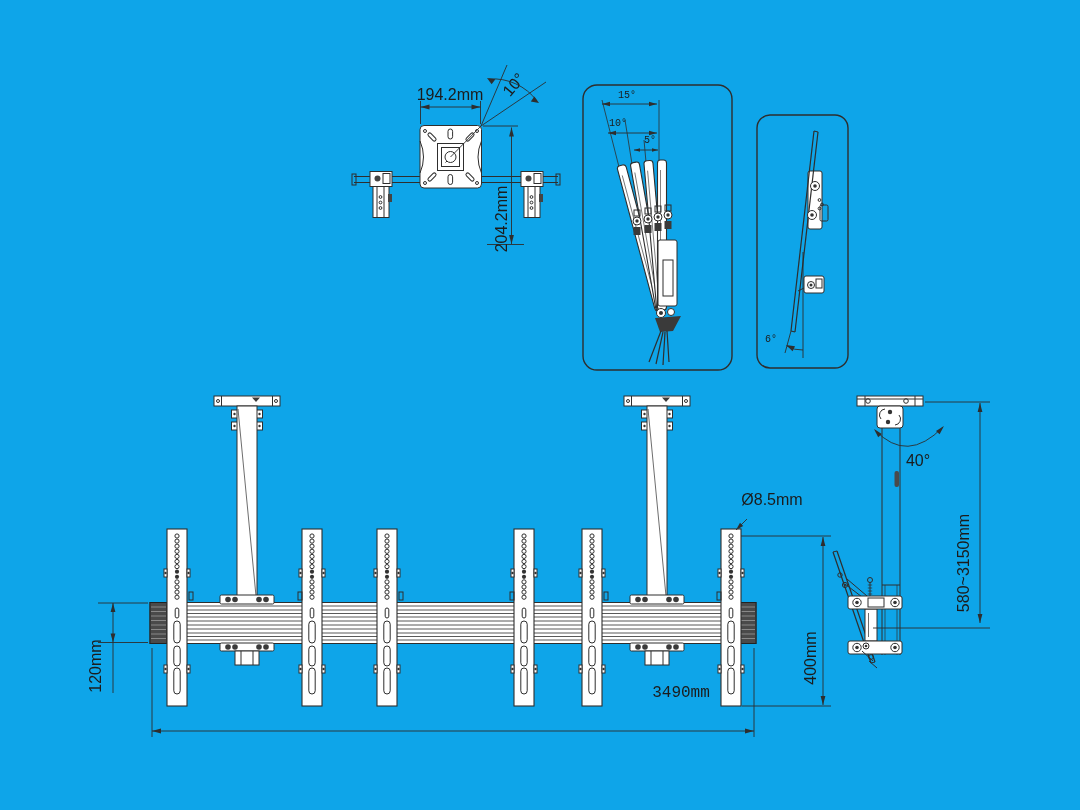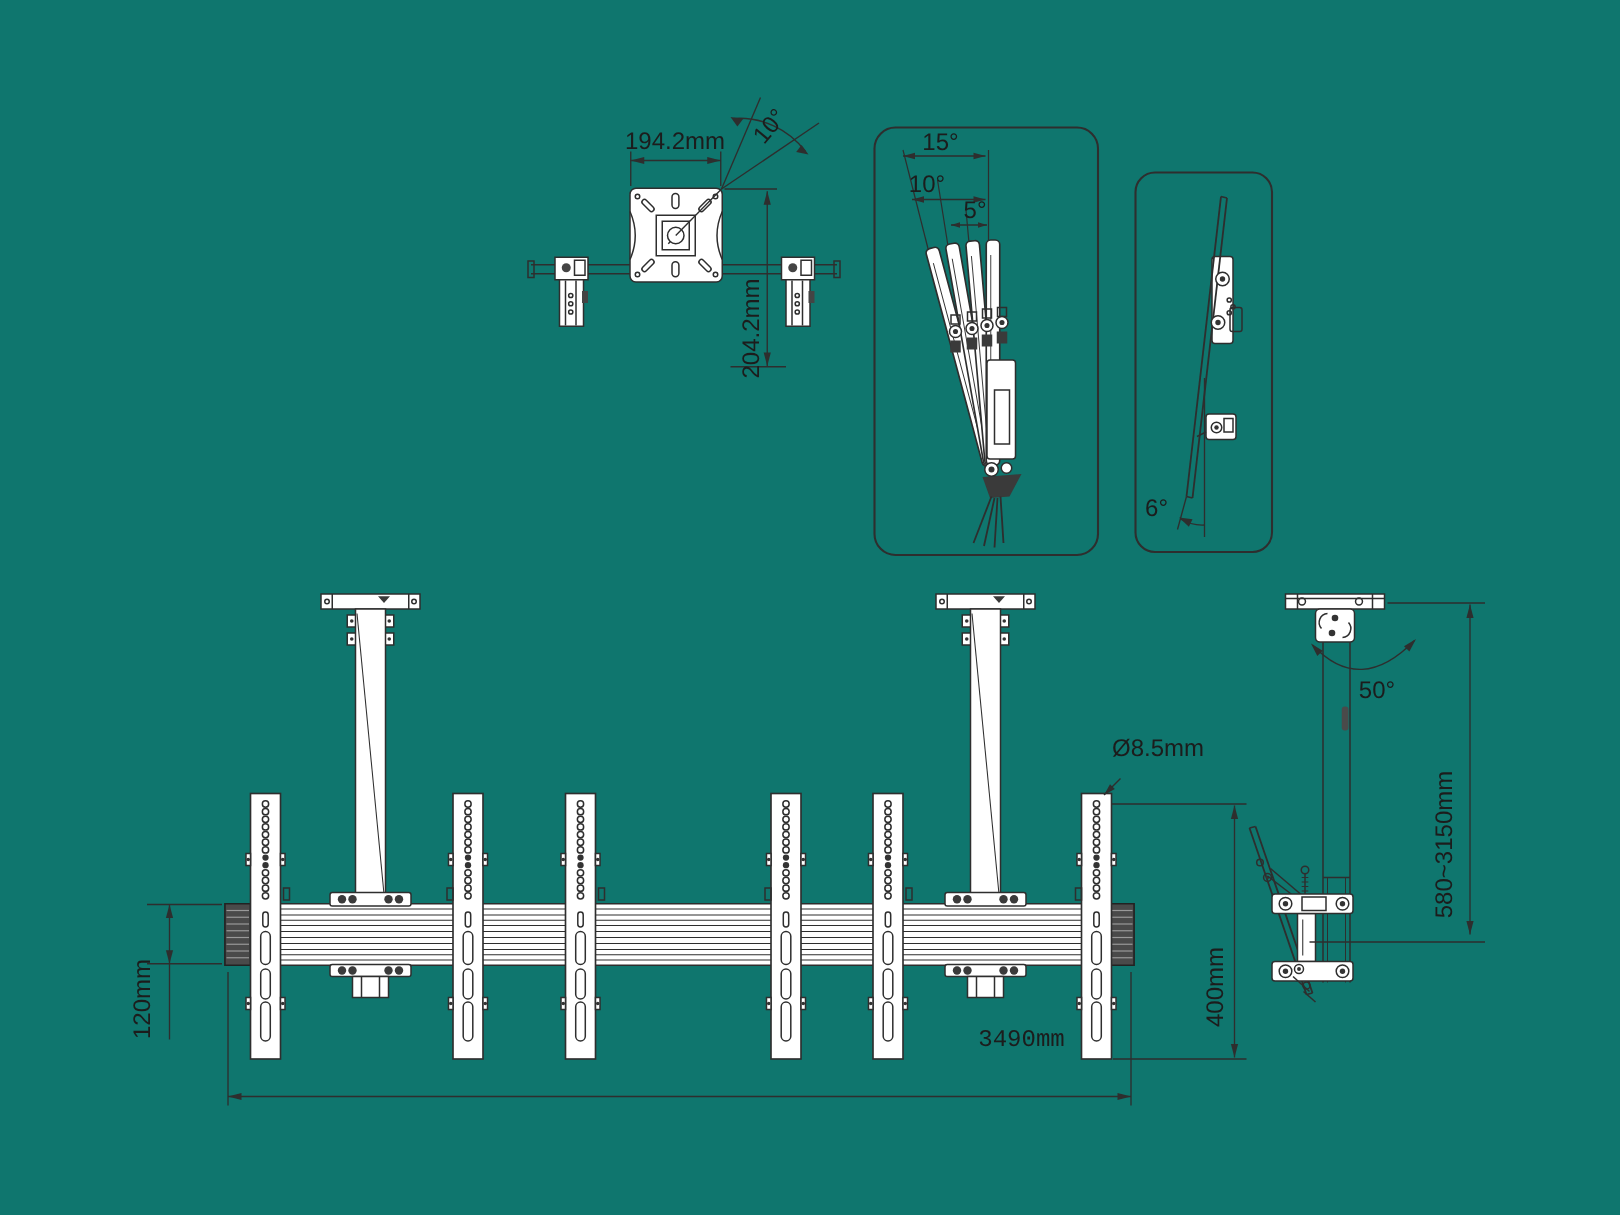--- a/index.html
+++ b/index.html
@@ -1,22 +1,22 @@
 <!DOCTYPE html>
 <html><head>
 <meta charset="utf-8">
 <style>
   html,body{margin:0;padding:0;background:#fff;}
-  .canvas{position:relative;width:1080px;height:810px;background:#0f766e;overflow:hidden;
+  .canvas{position:relative;width:1080px;height:810px;background:#0ea5e9;overflow:hidden;
           font-family:"Liberation Sans", sans-serif;}
   .canvas svg{position:absolute;left:0;top:0;}
   .lbl{position:absolute;color:#1c1c1c;font-size:16px;white-space:nowrap;
        transform:translate(-50%,-50%);line-height:1;}
   .lbl.rot90{transform:translate(-50%,-50%) rotate(-90deg);}
-  .lbl.small{font-size:16px;}
+  .lbl.small{font-size:10px;font-family:Liberation Mono, monospace;}
   .lbl.rotd{transform:translate(-50%,-50%) rotate(-50deg);font-size:16px;}
 </style>
 </head>
 <body>
 
 <div class="canvas">
 
 <svg width="1080" height="810" viewBox="0 0 1080 810" fill="none" stroke="#2e2e2e" stroke-width="1">
 
   <g>
@@ -434,19 +434,19 @@
 <div class="lbl rotd" style="left:514px;top:85px;">10°</div>
 <div class="lbl rot90" style="left:502px;top:219px;">204.2mm</div>
 
 <div class="lbl small" style="left:627px;top:96px;">15°</div>
 <div class="lbl small" style="left:618px;top:124px;">10°</div>
 <div class="lbl small" style="left:650px;top:141px;">5°</div>
 
 <div class="lbl small" style="left:771px;top:340px;">6°</div>
 
 <div class="lbl" style="left:772px;top:500px;">Ø8.5mm</div>
-<div class="lbl" style="left:918px;top:461px;">50°</div>
+<div class="lbl" style="left:918px;top:461px;">40°</div>
 <div class="lbl rot90" style="left:964px;top:563px;">580~3150mm</div>
 <div class="lbl rot90" style="left:811px;top:658px;">400mm</div>
 <div class="lbl rot90" style="left:96px;top:666px;">120mm</div>
 <div class="lbl" style="left:681px;top:693px;font-family:Liberation Mono, monospace;">3490mm</div>
 
 </div>
 
 </body></html>

